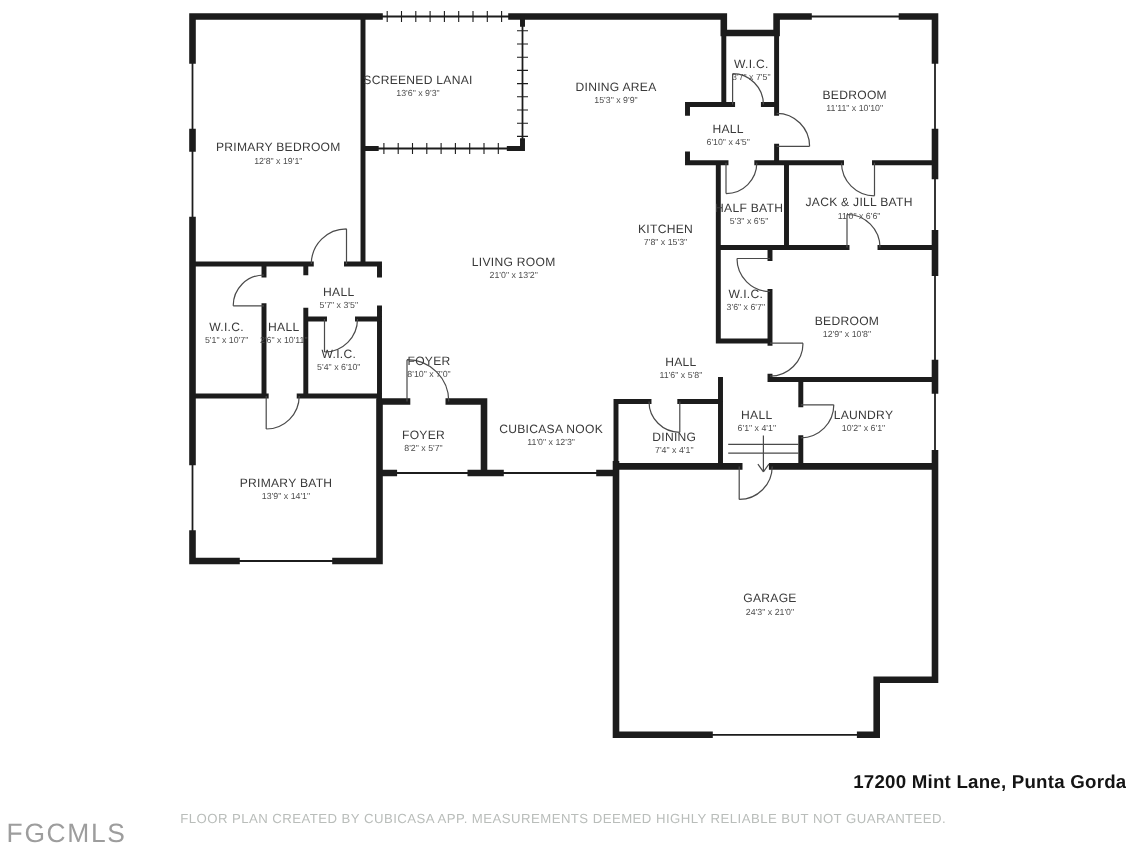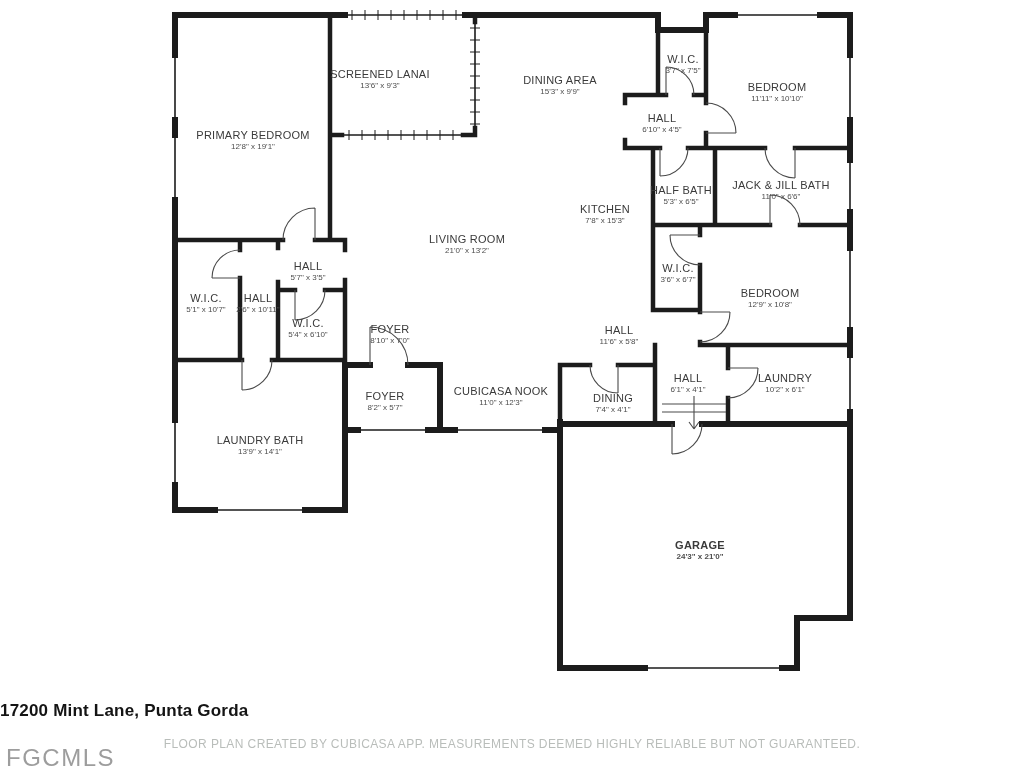--- a/index.html
+++ b/index.html
@@ -10,21 +10,21 @@
   .canvas{position:absolute;inset:0;}
   svg{position:absolute;top:0;left:0;}
   .labels{position:absolute;inset:0;}
   .room-label{
     position:absolute;transform:translate(-50%,-50%);
     text-align:center;color:#3b3b3b;white-space:nowrap;line-height:1.3;
   }
   .room-name{font-size:11px;letter-spacing:.25px;color:#3a3a3a;}
   .room-dims{font-size:8px;color:#4d4d4d;}
   .title{
-    position:absolute;left:0;right:0;top:701px;text-align:left;
+    position:absolute;left:0;right:0;top:701px;text-align:right;
     font-size:17px;font-weight:bold;color:#141414;letter-spacing:.2px;
   }
   .disclaimer{
     position:absolute;left:0;right:0;top:737px;text-align:center;
     font-size:12px;letter-spacing:.4px;color:#b9bdba;
   }
   .watermark{
     position:absolute;left:6px;top:744px;
     font-size:24px;letter-spacing:1.5px;color:#9d9d9d;
   }
@@ -148,24 +148,24 @@
       </div>
       <div class="room-label" style="left: 501px; top: 396px;">
         <div class="room-name">CUBICASA NOOK</div>
         <div class="room-dims">11'0" x 12'3"</div>
       </div>
       <div class="room-label" style="left: 613px; top: 403px;">
         <div class="room-name">DINING</div>
         <div class="room-dims">7'4" x 4'1"</div>
       </div>
       <div class="room-label" style="left: 260px; top: 445px;">
-        <div class="room-name">LAUNDRY BATH</div>
+        <div class="room-name">PRIMARY BATH</div>
         <div class="room-dims">13'9" x 14'1"</div>
       </div>
-      <div class="room-label" style="left: 700px; top: 550px; font-weight: bold;">
+      <div class="room-label" style="left: 700px; top: 550px;">
         <div class="room-name">GARAGE</div>
         <div class="room-dims">24'3" x 21'0"</div>
       </div>
     </div>
 
   <div class="title">17200 Mint Lane, Punta Gorda</div>
   <div class="disclaimer">FLOOR PLAN CREATED BY CUBICASA APP. MEASUREMENTS DEEMED HIGHLY RELIABLE BUT NOT GUARANTEED.</div>
   <div class="watermark">FGCMLS</div>
 </div>
 

